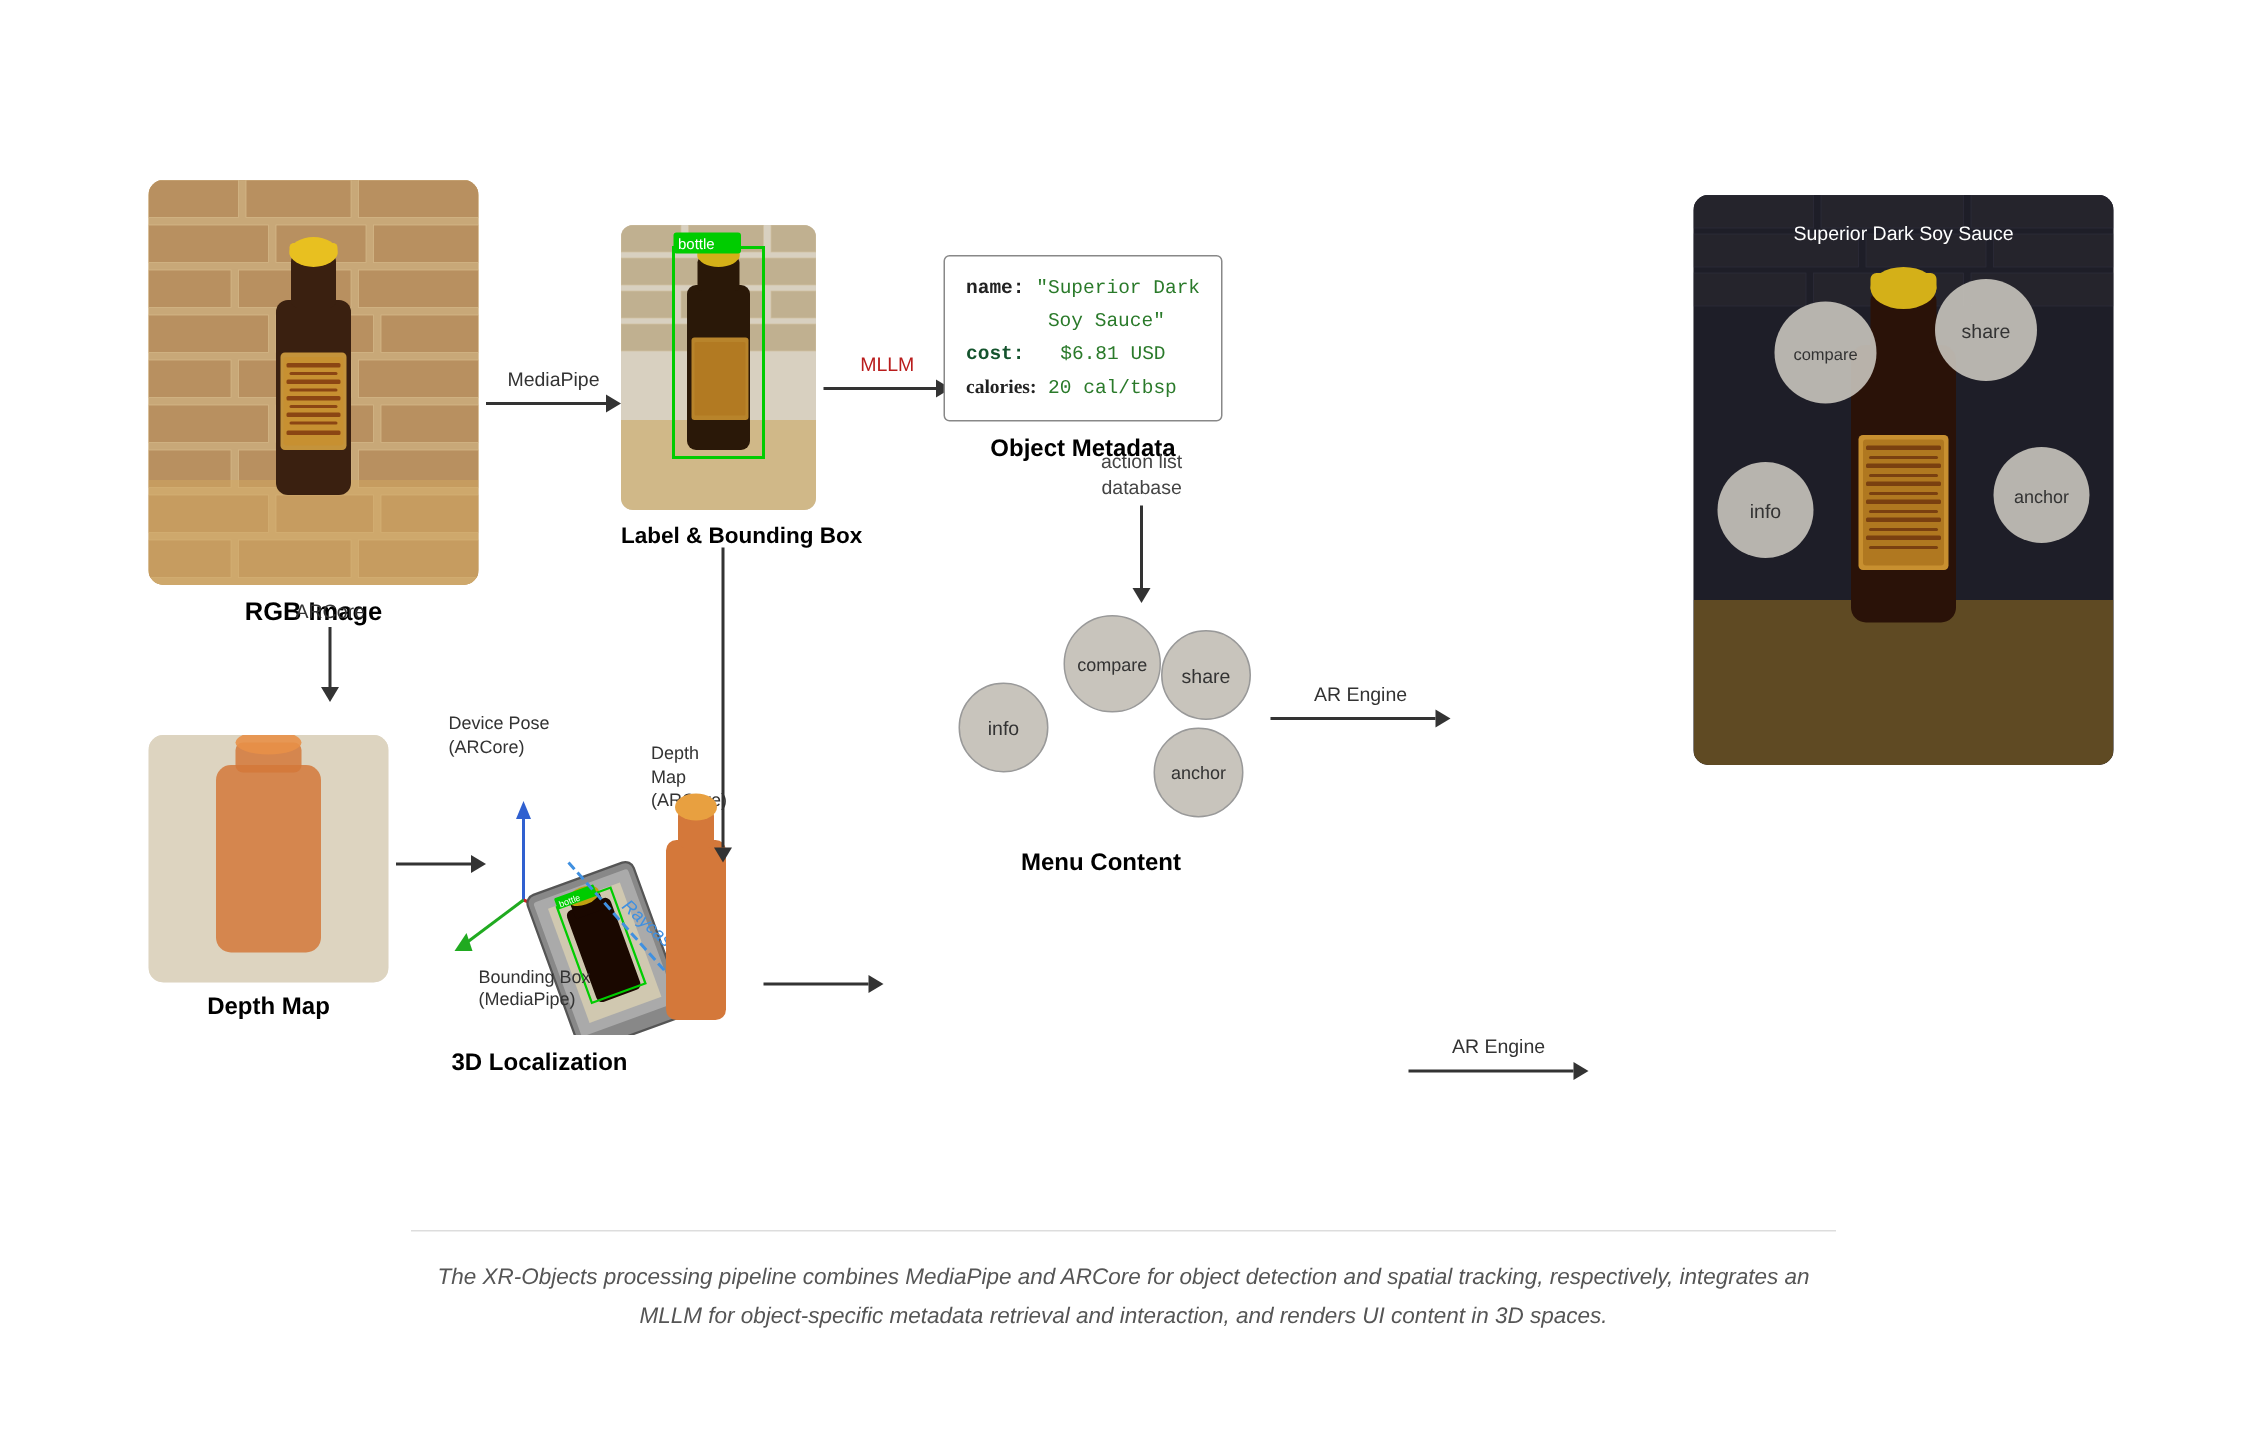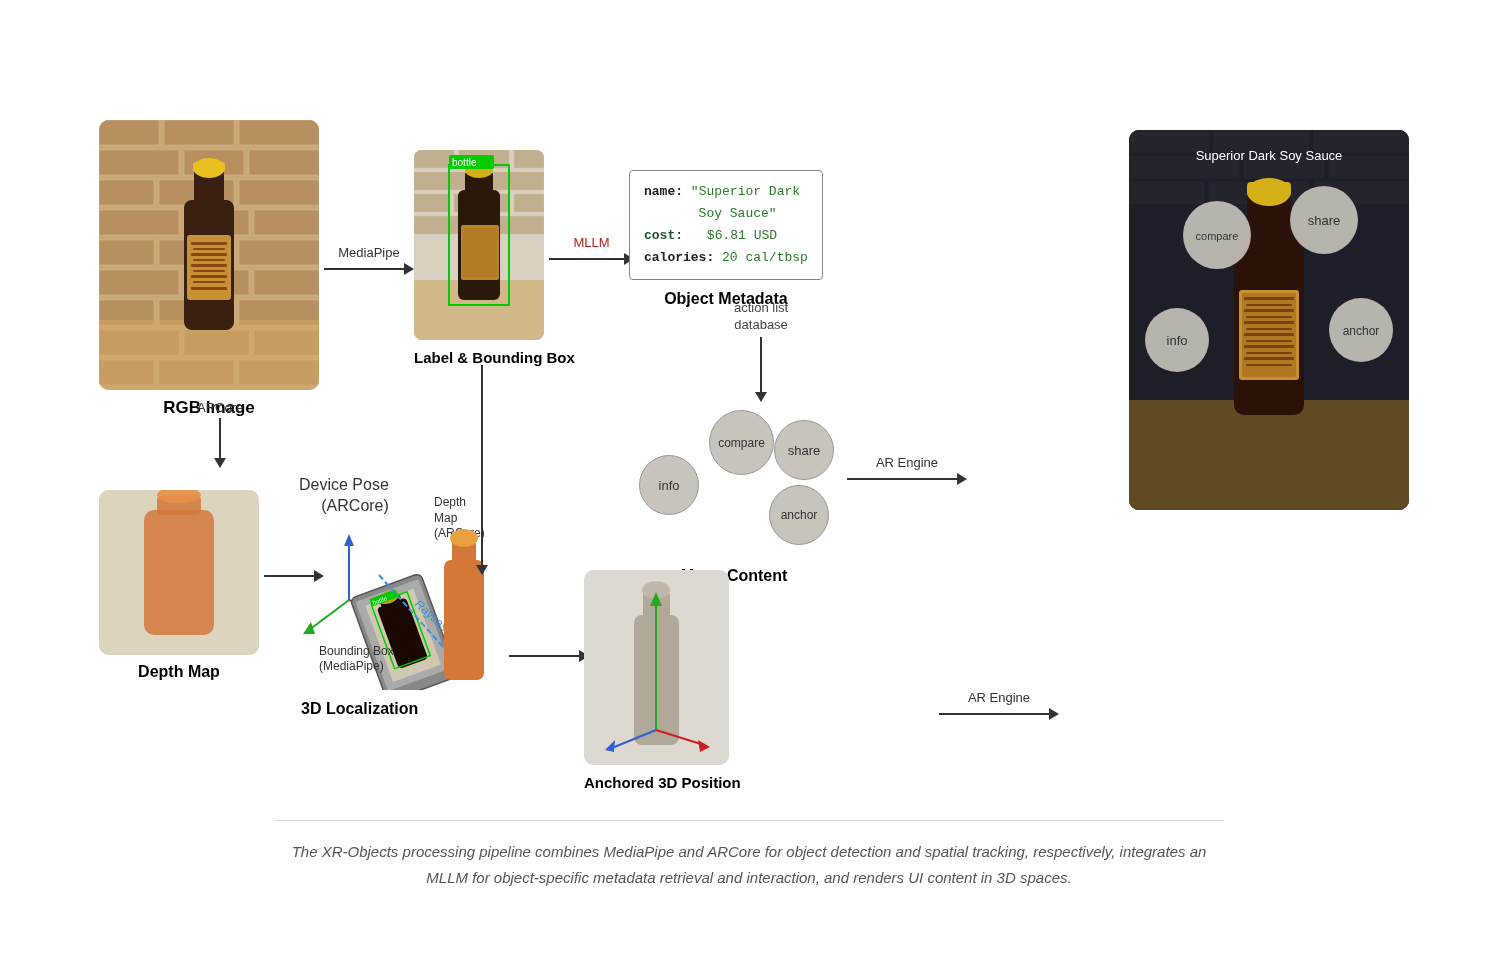--- a/index.html
+++ b/index.html
@@ -151,21 +151,21 @@
         <div style="width:0;height:0;border-top:6px solid transparent;border-bottom:6px solid transparent;border-left:10px solid #333;"></div>
       </div>
     </div>
 
     <div style="position:absolute; left:560px; top:80px;">
       <div style="border:1.5px solid #888; border-radius:4px; padding:10px 14px; font-family:'Courier New',monospace; font-size:13px; background:white; line-height:1.7;">
         <span style="color:#222; font-weight:bold;">name:</span>
         <span style="color:#2a7a2a;"> "Superior Dark<br>&nbsp;&nbsp;&nbsp;&nbsp;&nbsp;&nbsp;&nbsp;Soy Sauce"</span><br>
         <span style="color:#14532d; font-weight:bold;">cost:</span>
         <span style="color:#2a7a2a;margin-left:16px;">$6.81 USD</span><br>
-        <span style="color:#222; font-weight:bold;">calories:</span>
+        <span style="color:#222; font-weight:bold;font-family:Liberation Serif, serif;">calories:</span>
         <span style="color:#2a7a2a;">20 cal/tbsp</span>
       </div>
       <div style="font-weight:bold; font-size:16px; text-align:center; margin-top:10px;">
         <span>Object Metadata</span>
       </div>
     </div>
 
     <div style="position:absolute; left:665px; top:210px; display:flex; flex-direction:column; align-items:center;">
       <div style="font-size:13px; color:#444; text-align:center; line-height:1.3; margin-bottom:3px;">action list<br>database</div>
       <div style="width:2px; height:55px; background:#333;"></div>
@@ -276,21 +276,21 @@
       <div style="font-weight:bold; font-size:16px; text-align:center; margin-top:8px;">Depth Map</div>
     </div>
 
     <div style="position:absolute; left:195px; top:480px; display:flex; align-items:center;">
       <div style="width:50px; height:2px; background:#333;"></div>
       <div style="width:0;height:0;border-top:6px solid transparent;border-bottom:6px solid transparent;border-left:10px solid #333;"></div>
     </div>
 
     <div style="position:absolute; left:220px; top:390px;">
 
-      <div style="position:absolute; top:-5px; left:10px; font-size:16px; color:#333; line-height:1.3; text-align:right;">Device Pose<br>(ARCore)</div>
+      <div style="position:absolute; top:-5px; left:10px; font-size:12px; color:#333; line-height:1.3; text-align:left;">Device Pose<br>(ARCore)</div>
 
       <div style="position:absolute; top:15px; left:145px; font-size:12px; color:#333; line-height:1.3;">Depth Map<br>(ARCore)</div>
 
       <div style="margin-top:40px; position:relative; width:200px; height:160px;">
         <svg width="200" height="170">
 
           <line x1="60" y1="80" x2="60" y2="20" stroke="#3060d0" stroke-width="2"></line>
           <polygon points="60,14 55,26 65,26" fill="#3060d0"></polygon>
 
           <line x1="60" y1="80" x2="110" y2="100" stroke="#cc2020" stroke-width="2"></line>
@@ -327,41 +327,20 @@
       <div style="position:absolute; bottom:5px; left:30px; font-size:12px; color:#333; line-height:1.3; text-align:left;">Bounding Box<br>(MediaPipe)</div>
     </div>
 
     <div style="position:absolute; left:232px; top:610px; font-weight:bold; font-size:16px; text-align:left; width:200px;">3D Localization</div>
 
     <div style="position:absolute; left:440px; top:560px; display:flex; align-items:center;">
       <div style="width:70px; height:2px; background:#333;"></div>
       <div style="width:0;height:0;border-top:6px solid transparent;border-bottom:6px solid transparent;border-left:10px solid #333;"></div>
     </div>
 
-    <div style="position:absolute; left:515px; top:480px;">
-      <div style="width:145px; height:195px; background:#e0dbd0; border-radius:10px; overflow:hidden; display:flex; align-items:center; justify-content:center;">
-        <svg width="145" height="195">
-          <rect width="145" height="195" fill="#ddd8d0"></rect>
-
-          <rect x="50" y="45" width="45" height="130" rx="8" fill="#b0a898"></rect>
-          <rect x="59" y="22" width="27" height="28" rx="4" fill="#b0a898"></rect>
-          <ellipse cx="72" cy="20" rx="14" ry="9" fill="#c0b8a8"></ellipse>
-
-          <line x1="72" y1="160" x2="120" y2="175" stroke="#cc2020" stroke-width="2"></line>
-          <polygon points="126,177 114,170 116,182" fill="#cc2020"></polygon>
-
-          <line x1="72" y1="160" x2="72" y2="30" stroke="#20aa20" stroke-width="2"></line>
-          <polygon points="72,22 66,36 78,36" fill="#20aa20"></polygon>
-
-          <line x1="72" y1="160" x2="28" y2="178" stroke="#3060d0" stroke-width="2"></line>
-          <polygon points="21,180 31,170 30,182" fill="#3060d0"></polygon>
-        </svg>
-      </div>
-      <div style="font-weight:bold; font-size:15px; text-align:center; margin-top:8px; line-height:1.3;">Anchored 3D Position</div>
-    </div>
 
     <div style="position:absolute; left:407px; top:275px; display:flex; flex-direction:column; align-items:center;">
       <div style="width:2px; height:200px; background:#333;"></div>
       <div style="width:0;height:0;border-left:6px solid transparent;border-right:6px solid transparent;border-top:10px solid #333;"></div>
     </div>
 
   </div>
 
   <div style="text-align:center; font-style:italic; color:#555; font-size:15px; line-height:1.7; margin-top:10px; max-width:950px; margin-left:auto; margin-right:auto; border-top:1px solid #ddd; padding-top:18px;">The XR-Objects processing pipeline combines MediaPipe and ARCore for object detection and spatial tracking, respectively, integrates an MLLM for object-specific metadata retrieval and interaction, and renders UI content in 3D spaces.</div>
 

